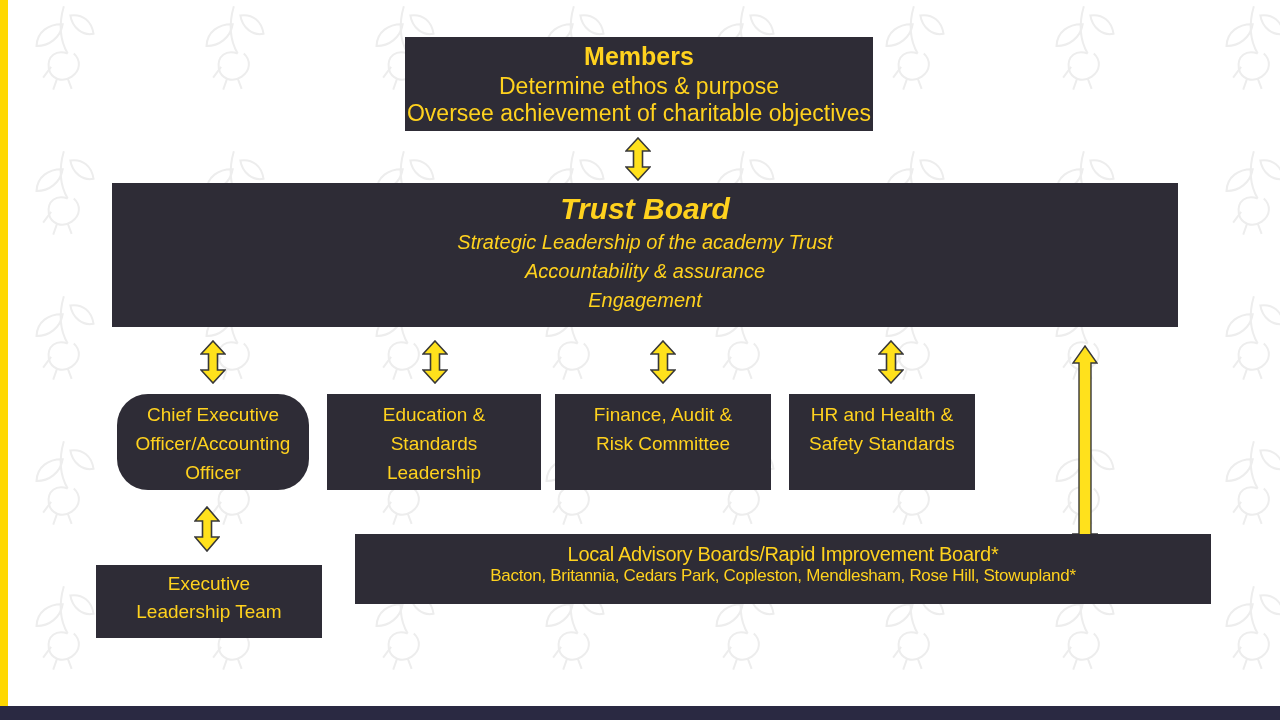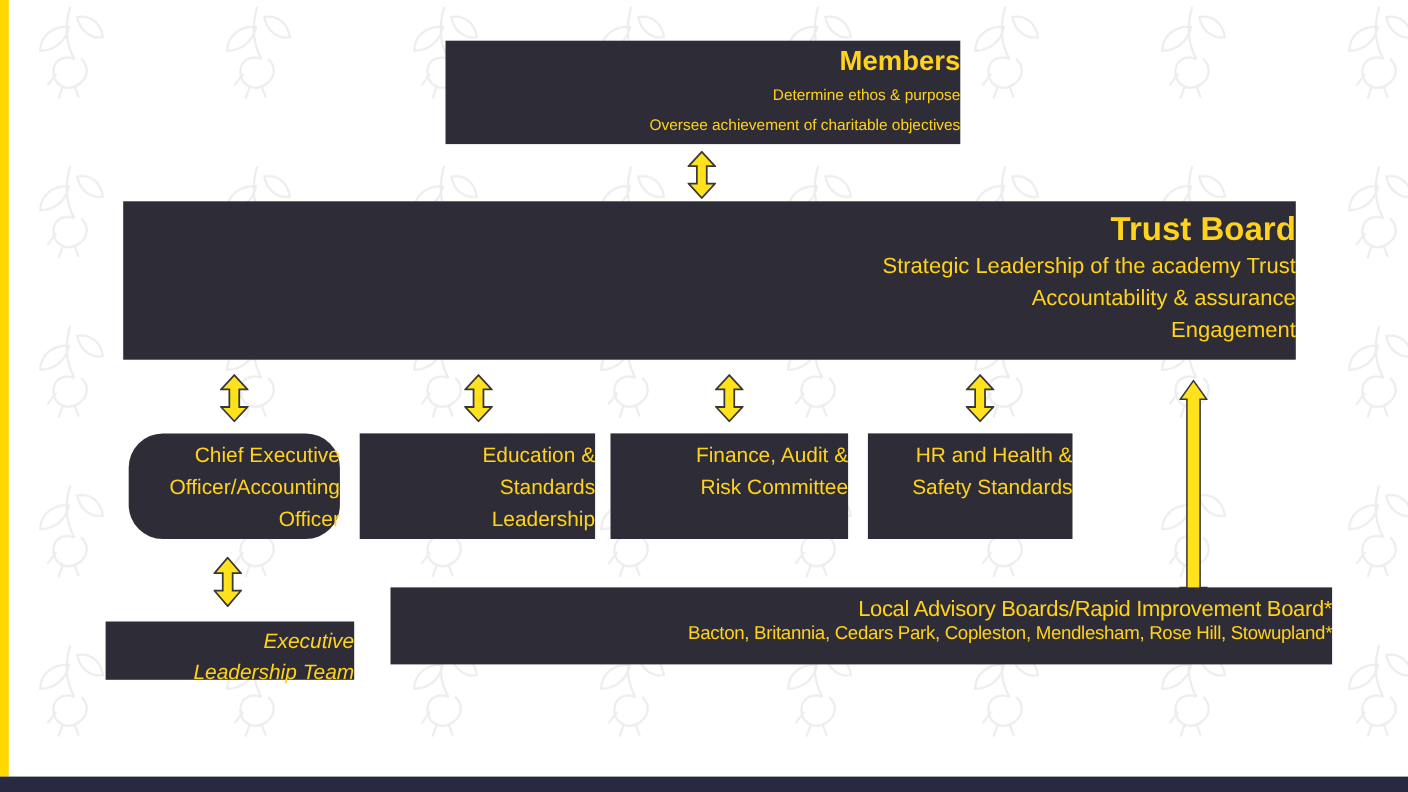--- a/index.html
+++ b/index.html
@@ -16,39 +16,39 @@
     width:1280px;height:720px;position:relative;overflow:hidden;
     background:#ffffff;
     font-family:"Liberation Sans", sans-serif;
   }
   #watermark{position:absolute;left:0;top:0;z-index:0;}
   .layer{position:absolute;z-index:1;}
   .box{
     position:absolute;z-index:1;
     background:var(--box-bg);
     color:var(--text-yellow);
-    text-align:right;
+    text-align:center;
   }
   
   .members{left:405px;top:37px;width:468px;height:94px;padding-top:3px;}
   .members .title{font-size:25px;font-weight:bold;line-height:33px;}
-  .members .line{font-size:14px;line-height:27px;}
+  .members .line{font-size:23px;line-height:27px;}
   
-  .trustboard{left:112px;top:183px;width:1066px;height:144px;padding-top:6px;}
+  .trustboard{left:112px;top:183px;width:1066px;height:144px;padding-top:6px;font-style:italic;}
   .trustboard .title{font-size:30px;font-weight:bold;line-height:39px;}
   .trustboard .line{font-size:20px;line-height:29px;}
   
   .committee{top:394px;height:96px;padding-top:6px;}
   .committee .line{font-size:19px;line-height:29px;}
   .c1{left:117px;width:192px;border-radius:31px;}
   .c2{left:327px;width:214px;}
   .c3{left:555px;width:216px;}
   .c4{left:789px;width:186px;}
   
-  .elt{left:96px;top:565px;width:226px;height:53px;padding-top:5px;font-style:italic;}
+  .elt{left:96px;top:565px;width:226px;height:73px;padding-top:5px;}
   .elt .line{font-size:19px;line-height:28px;}
   .lab{left:355px;top:534px;width:856px;height:70px;padding-top:8px;}
   .lab .title{font-size:20px;line-height:24px;letter-spacing:-0.3px;}
   .lab .subtitle{font-size:17px;line-height:20px;letter-spacing:-0.3px;}
   
   .edge-stripe{left:0;top:0;width:8px;height:706px;background:var(--stripe-yellow);}
   .footer-bar{left:0;top:706px;width:1280px;height:14px;background:var(--footer-navy);}
   .arrow{position:absolute;z-index:1;}
 </style>
 </head>

